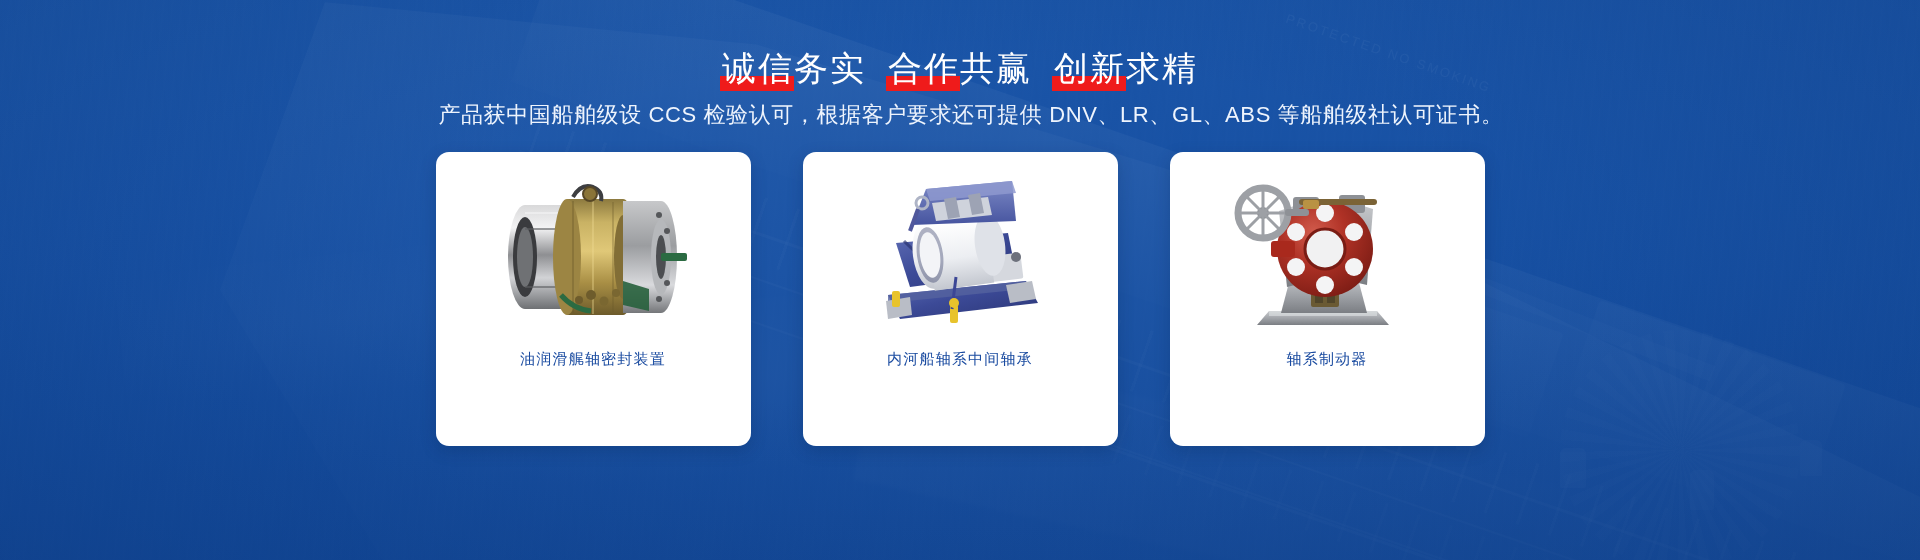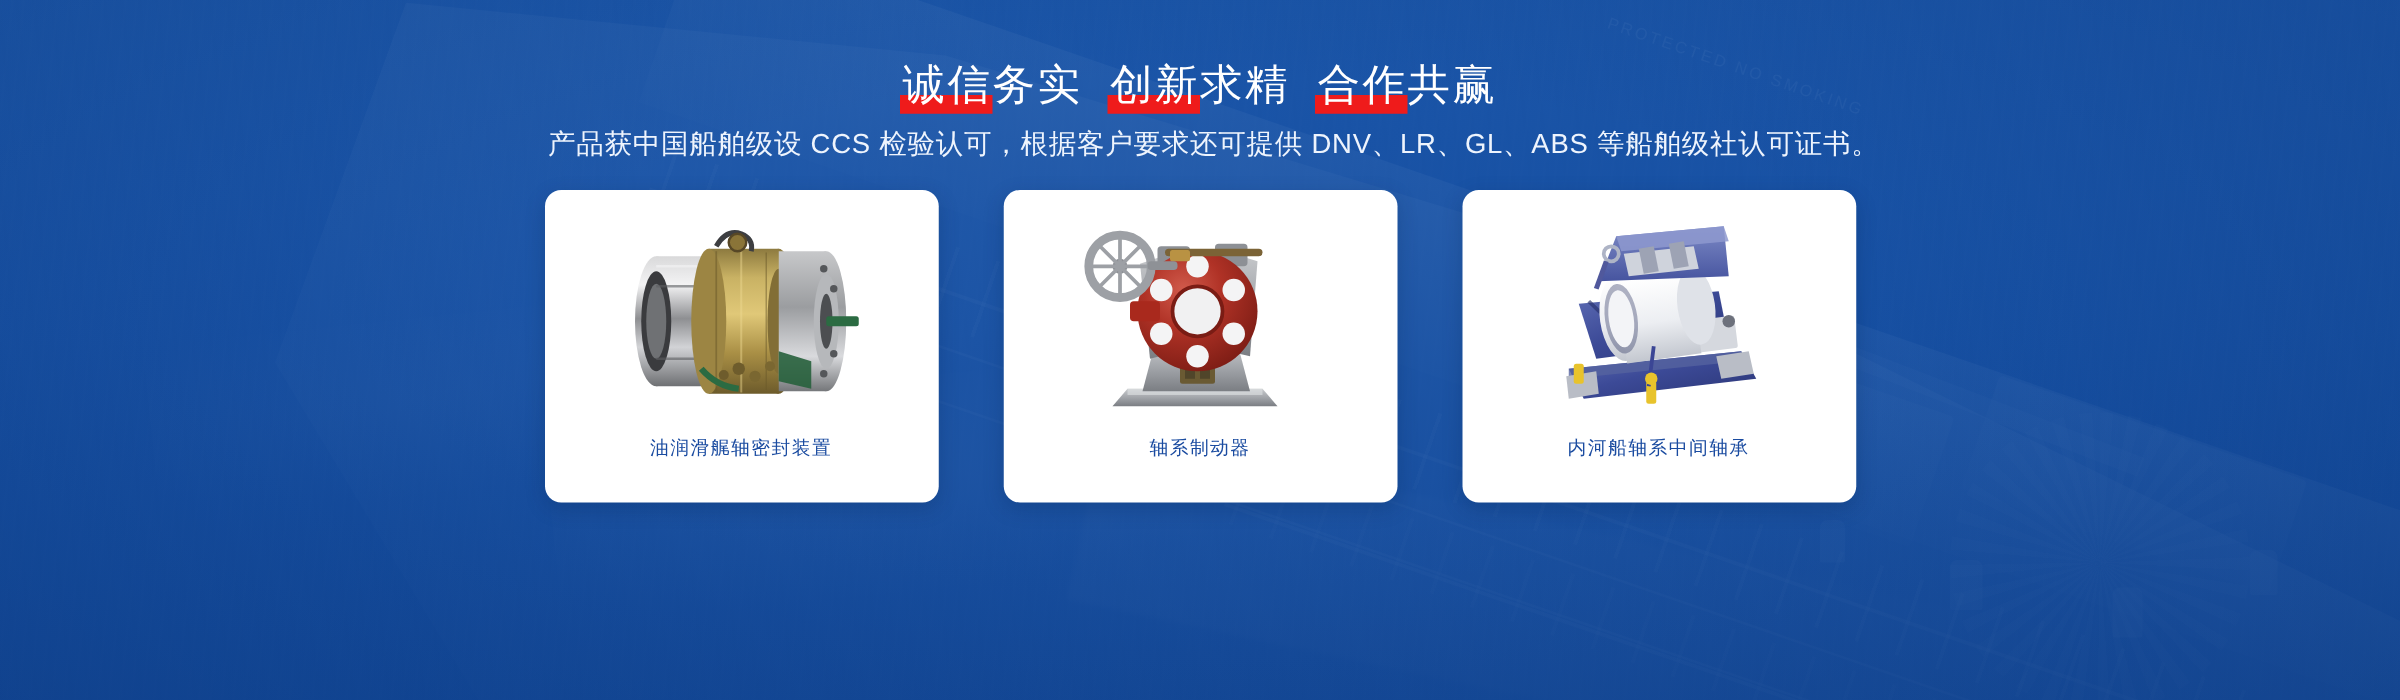--- a/index.html
+++ b/index.html
@@ -145,21 +145,21 @@
     font-size:22px; line-height:30px; font-weight:400; color:#eef4fd;
     letter-spacing:.6px; white-space:nowrap;margin-left:22px;
   }
 
   
   .cards{
     margin-top:22px;
     display:flex; gap:52px;
   }
   .card{
-    width:315px; height:250px; background:#ffffff;
+    width:315px; height:294px; background:#ffffff;
     border-radius:13px; box-shadow:0 5px 16px rgba(5,30,75,.22);
     display:flex; flex-direction:column; align-items:center;
     padding:12px 10px 0;
   }
   .card-figure{
     width:100%; height:178px;
     display:flex; align-items:center; justify-content:center;
   }
   .card-label{
     margin-top:6px;
@@ -202,25 +202,25 @@
 
   <div class="content">
 
     <div class="tagline" style="color: rgb(255, 255, 255);">
       <span class="tag-seg">
         <span class="chip" style="background: rgb(239, 27, 27);"></span>
         <span class="txt">诚信务实</span>
       </span>
       <span class="tag-seg">
         <span class="chip" style="background: rgb(239, 27, 27);"></span>
-        <span class="txt">创新求精</span>
+        <span class="txt">合作共赢</span>
       </span>
       <span class="tag-seg">
         <span class="chip" style="background: rgb(239, 27, 27);"></span>
-        <span class="txt">合作共赢</span>
+        <span class="txt">创新求精</span>
       </span>
     </div>
 
 
     <p class="subtitle">产品获中国船舶级设 CCS 检验认可，根据客户要求还可提供 DNV、LR、GL、ABS 等船舶级社认可证书。</p>
 
     <div class="cards">
 
       <div class="card">
         <div class="card-figure">
@@ -279,20 +279,77 @@
             <circle cx="186" cy="130" r="3" fill="#55575a"></circle>
 
             <path d="M150 112 L150 136 L176 142 L176 120 Z" fill="#27613c" opacity=".9"></path>
             <rect x="188" y="84" width="26" height="8" rx="2" fill="#2b6b42"></rect>
             <path d="M100 28 q8 -14 20 -10 q10 4 8 14" fill="none" stroke="#3d3e41" stroke-width="4"></path>
             <circle cx="117" cy="25" r="7" fill="#8a7438" stroke="#574726" stroke-width="2"></circle>
             <path d="M88 126 q12 14 30 16" fill="none" stroke="#2b6b42" stroke-width="5"></path>
           </svg>
         </div>
         <div class="card-label" style="color: rgb(26, 75, 160);">油润滑艉轴密封装置</div>
+      </div>
+
+      <div class="card">
+        <div class="card-figure">
+          <svg width="240" height="168" viewBox="0 0 240 168">
+            <defs>
+              <linearGradient id="blueBody" x1="0" y1="0" x2="1" y2="1">
+                <stop offset="0%" stop-color="#5d6cb4"></stop>
+                  <stop offset="45%" stop-color="#3c4a97"></stop>
+                <stop offset="100%" stop-color="#2a3575"></stop>
+              </linearGradient>
+              <linearGradient id="blueLight" x1="0" y1="0" x2="0" y2="1">
+                <stop offset="0%" stop-color="#7d8ac6"></stop>
+                  <stop offset="100%" stop-color="#46549f"></stop>
+              </linearGradient>
+              <linearGradient id="shell" x1="0" y1="0" x2="0" y2="1">
+                <stop offset="0%" stop-color="#ffffff"></stop>
+                  <stop offset="55%" stop-color="#eceef2"></stop>
+                <stop offset="100%" stop-color="#c3c7cf"></stop>
+              </linearGradient>
+            </defs>
+
+            <path d="M48 126 L186 112 L198 134 L60 150 Z" fill="url(#blueBody)"></path>
+            <path d="M48 126 L186 112 L186 120 L48 134 Z" fill="#55639f" opacity=".8"></path>
+
+            <path d="M46 132 L70 128 L72 146 L48 150 Z" fill="#b9bdc6"></path>
+            <path d="M166 116 L192 112 L196 130 L170 134 Z" fill="#b9bdc6"></path>
+
+            <rect x="52" y="122" width="8" height="16" rx="2" fill="#e8c32c"></rect>
+            <rect x="110" y="136" width="8" height="18" rx="2" fill="#e8c32c"></rect>
+
+            <path d="M56 74 L70 118 L176 104 L168 64 Z" fill="url(#blueBody)"></path>
+            <path d="M64 72 q50 52 104 30" fill="none" stroke="#26306c" stroke-width="3" opacity=".65"></path>
+
+            <rect x="138" y="86" width="44" height="26" rx="2" fill="#d5d8de" transform="rotate(-7 160 99)"></rect>
+            <circle cx="158" cy="97" r="4" fill="#8a6b2e"></circle>
+            <circle cx="176" cy="88" r="5" fill="#6d717c"></circle>
+
+            <ellipse cx="90" cy="86" rx="17" ry="34" fill="url(#shell)" transform="rotate(-8 90 86)"></ellipse>
+            <rect x="90" y="52" width="60" height="66" fill="url(#shell)" transform="rotate(-8 120 86)"></rect>
+            <ellipse cx="150" cy="76" rx="15" ry="31" fill="#dfe2e8" transform="rotate(-8 150 76)"></ellipse>
+            <ellipse cx="90" cy="86" rx="13" ry="28" fill="#1d2455" opacity=".35" transform="rotate(-8 90 86)"></ellipse>
+            <ellipse cx="90" cy="86" rx="10" ry="23" fill="#f3f4f7" transform="rotate(-8 90 86)"></ellipse>
+
+            <path d="M72 56 L86 20 L172 12 L176 52 Z" fill="url(#blueLight)"></path>
+            <path d="M86 20 L172 12 L176 24 L90 32 Z" fill="#8e99cf" opacity=".85"></path>
+            <path d="M92 34 L148 28 L152 46 L96 52 Z" fill="#cfd3dc"></path>
+            <path d="M104 30 L116 28 L120 48 L108 50 Z" fill="#9da3b4"></path>
+            <path d="M128 26 L140 24 L144 44 L132 46 Z" fill="#9da3b4"></path>
+
+            <circle cx="82" cy="34" r="6" fill="none" stroke="#aeb4c6" stroke-width="3"></circle>
+            <path d="M78 40 L70 62" stroke="#50589c" stroke-width="4"></path>
+            <path d="M116 108 L112 140" stroke="#3b4695" stroke-width="3"></path>
+            <circle cx="114" cy="134" r="5" fill="#e8c32c"></circle>
+          </svg>
+        </div>
+        <div class="card-label" style="color: rgb(26, 75, 160);">内河船轴系中间轴承</div>
       </div>
 
       <div class="card">
         <div class="card-figure">
           <svg width="240" height="168" viewBox="0 0 240 168">
             <defs>
               <radialGradient id="redDisc" cx="38%" cy="32%" r="72%">
                 <stop offset="0%" stop-color="#d05a4b"></stop>
                   <stop offset="45%" stop-color="#b03226"></stop>
                 <stop offset="100%" stop-color="#7e1d15"></stop>
@@ -333,72 +390,15 @@
 
             <circle cx="56" cy="44" r="25" fill="none" stroke="#9da0a5" stroke-width="7"></circle>
             <circle cx="56" cy="44" r="6" fill="#8c8f94"></circle>
             <path d="M56 20 L56 68 M33 44 L79 44 M40 28 L72 60 M72 28 L40 60" stroke="#9da0a5" stroke-width="3"></path>
             <rect x="78" y="40" width="24" height="7" rx="3" fill="#8e9196"></rect>
           </svg>
         </div>
         <div class="card-label" style="color: rgb(26, 75, 160);">轴系制动器</div>
       </div>
 
-      <div class="card">
-        <div class="card-figure">
-          <svg width="240" height="168" viewBox="0 0 240 168">
-            <defs>
-              <linearGradient id="blueBody" x1="0" y1="0" x2="1" y2="1">
-                <stop offset="0%" stop-color="#5d6cb4"></stop>
-                  <stop offset="45%" stop-color="#3c4a97"></stop>
-                <stop offset="100%" stop-color="#2a3575"></stop>
-              </linearGradient>
-              <linearGradient id="blueLight" x1="0" y1="0" x2="0" y2="1">
-                <stop offset="0%" stop-color="#7d8ac6"></stop>
-                  <stop offset="100%" stop-color="#46549f"></stop>
-              </linearGradient>
-              <linearGradient id="shell" x1="0" y1="0" x2="0" y2="1">
-                <stop offset="0%" stop-color="#ffffff"></stop>
-                  <stop offset="55%" stop-color="#eceef2"></stop>
-                <stop offset="100%" stop-color="#c3c7cf"></stop>
-              </linearGradient>
-            </defs>
-
-            <path d="M48 126 L186 112 L198 134 L60 150 Z" fill="url(#blueBody)"></path>
-            <path d="M48 126 L186 112 L186 120 L48 134 Z" fill="#55639f" opacity=".8"></path>
-
-            <path d="M46 132 L70 128 L72 146 L48 150 Z" fill="#b9bdc6"></path>
-            <path d="M166 116 L192 112 L196 130 L170 134 Z" fill="#b9bdc6"></path>
-
-            <rect x="52" y="122" width="8" height="16" rx="2" fill="#e8c32c"></rect>
-            <rect x="110" y="136" width="8" height="18" rx="2" fill="#e8c32c"></rect>
-
-            <path d="M56 74 L70 118 L176 104 L168 64 Z" fill="url(#blueBody)"></path>
-            <path d="M64 72 q50 52 104 30" fill="none" stroke="#26306c" stroke-width="3" opacity=".65"></path>
-
-            <rect x="138" y="86" width="44" height="26" rx="2" fill="#d5d8de" transform="rotate(-7 160 99)"></rect>
-            <circle cx="158" cy="97" r="4" fill="#8a6b2e"></circle>
-            <circle cx="176" cy="88" r="5" fill="#6d717c"></circle>
-
-            <ellipse cx="90" cy="86" rx="17" ry="34" fill="url(#shell)" transform="rotate(-8 90 86)"></ellipse>
-            <rect x="90" y="52" width="60" height="66" fill="url(#shell)" transform="rotate(-8 120 86)"></rect>
-            <ellipse cx="150" cy="76" rx="15" ry="31" fill="#dfe2e8" transform="rotate(-8 150 76)"></ellipse>
-            <ellipse cx="90" cy="86" rx="13" ry="28" fill="#1d2455" opacity=".35" transform="rotate(-8 90 86)"></ellipse>
-            <ellipse cx="90" cy="86" rx="10" ry="23" fill="#f3f4f7" transform="rotate(-8 90 86)"></ellipse>
-
-            <path d="M72 56 L86 20 L172 12 L176 52 Z" fill="url(#blueLight)"></path>
-            <path d="M86 20 L172 12 L176 24 L90 32 Z" fill="#8e99cf" opacity=".85"></path>
-            <path d="M92 34 L148 28 L152 46 L96 52 Z" fill="#cfd3dc"></path>
-            <path d="M104 30 L116 28 L120 48 L108 50 Z" fill="#9da3b4"></path>
-            <path d="M128 26 L140 24 L144 44 L132 46 Z" fill="#9da3b4"></path>
-
-            <circle cx="82" cy="34" r="6" fill="none" stroke="#aeb4c6" stroke-width="3"></circle>
-            <path d="M78 40 L70 62" stroke="#50589c" stroke-width="4"></path>
-            <path d="M116 108 L112 140" stroke="#3b4695" stroke-width="3"></path>
-            <circle cx="114" cy="134" r="5" fill="#e8c32c"></circle>
-          </svg>
-        </div>
-        <div class="card-label" style="color: rgb(26, 75, 160);">内河船轴系中间轴承</div>
-      </div>
-
     </div>
   </div>
 </div>
 
 </body></html>

